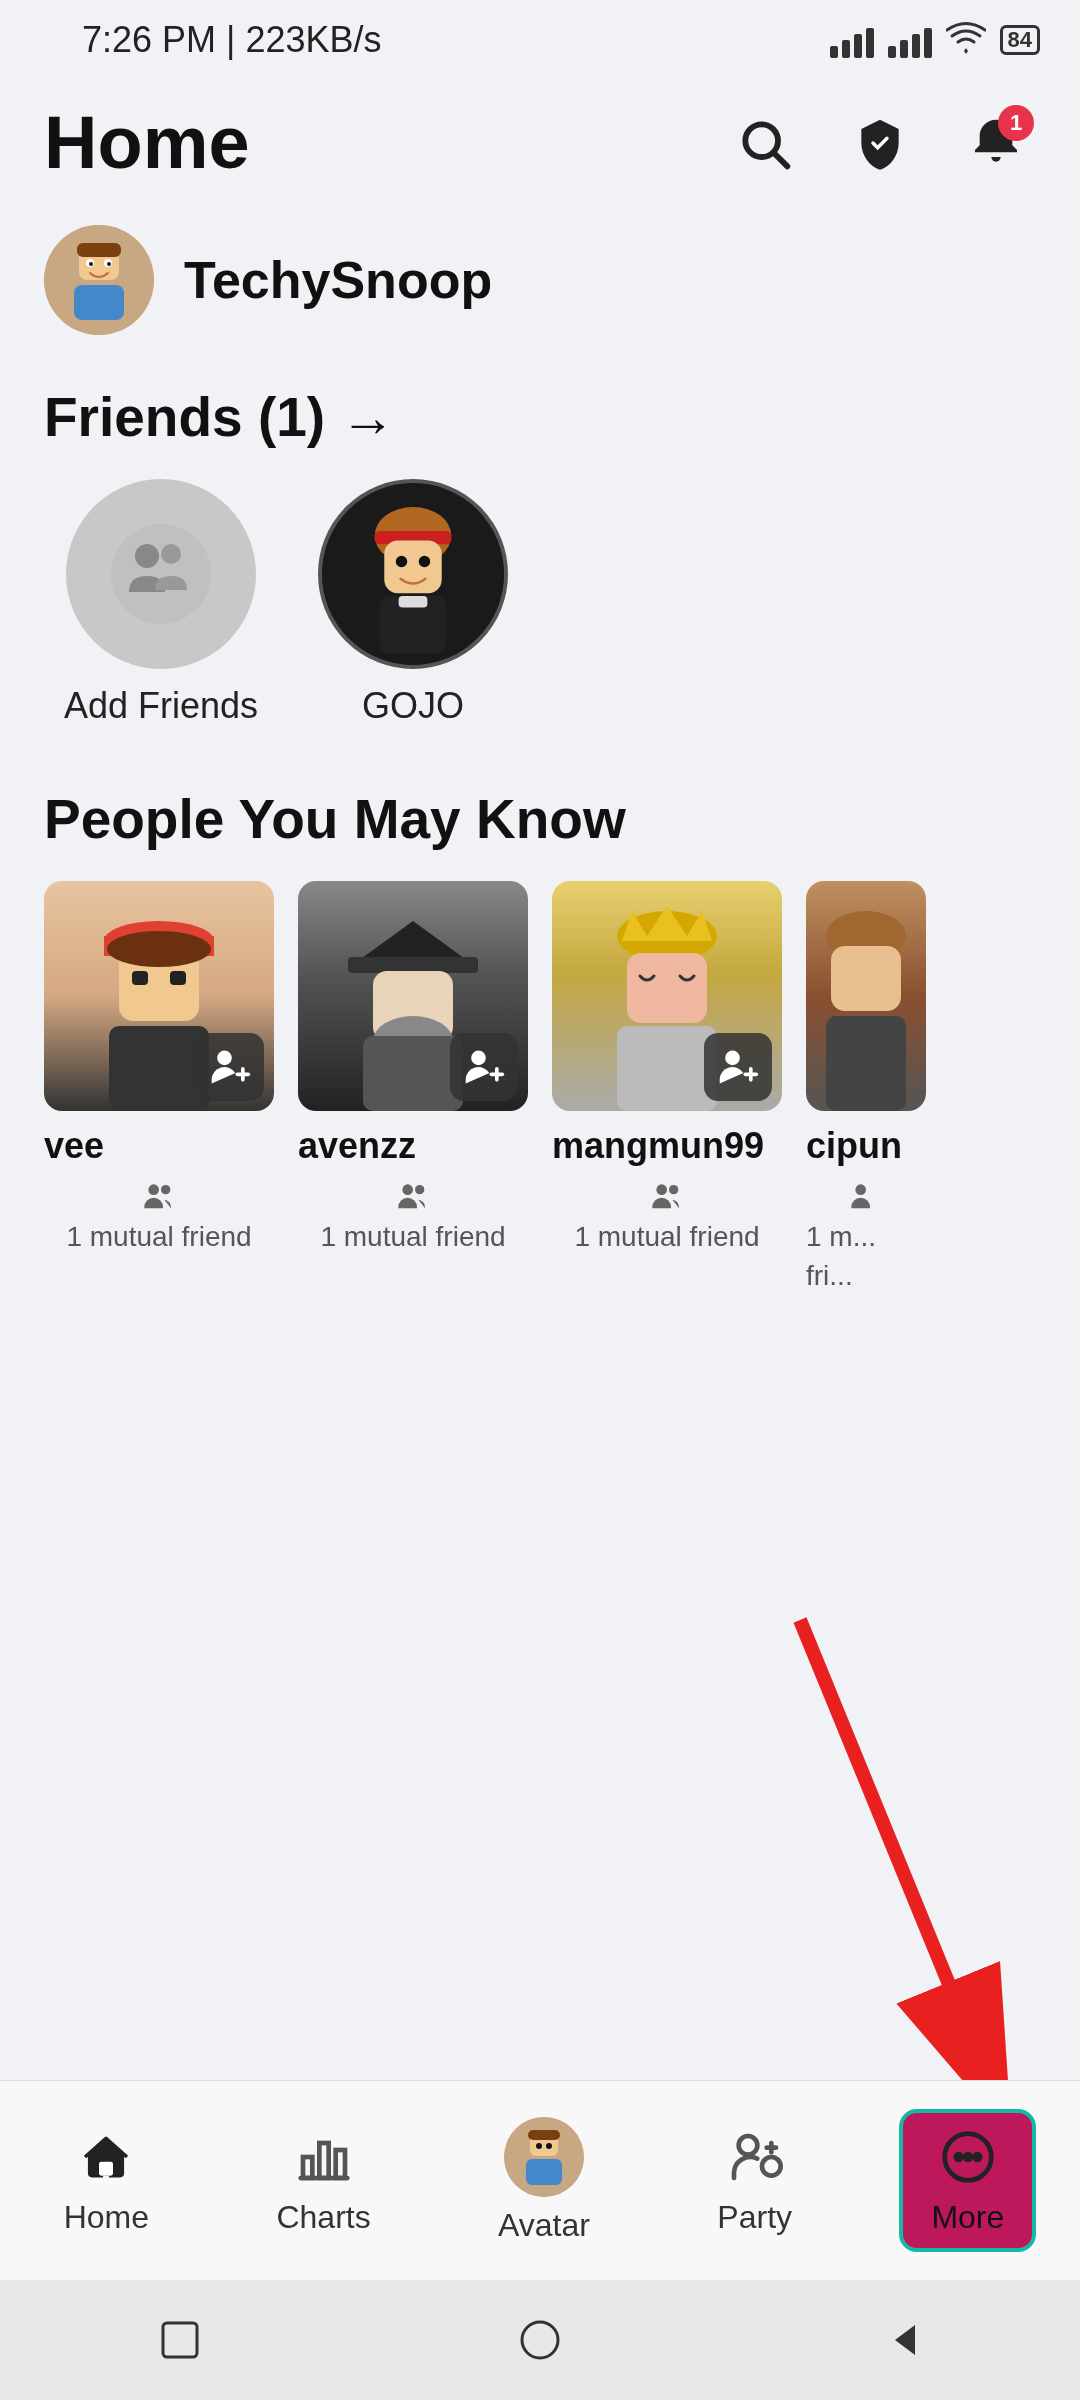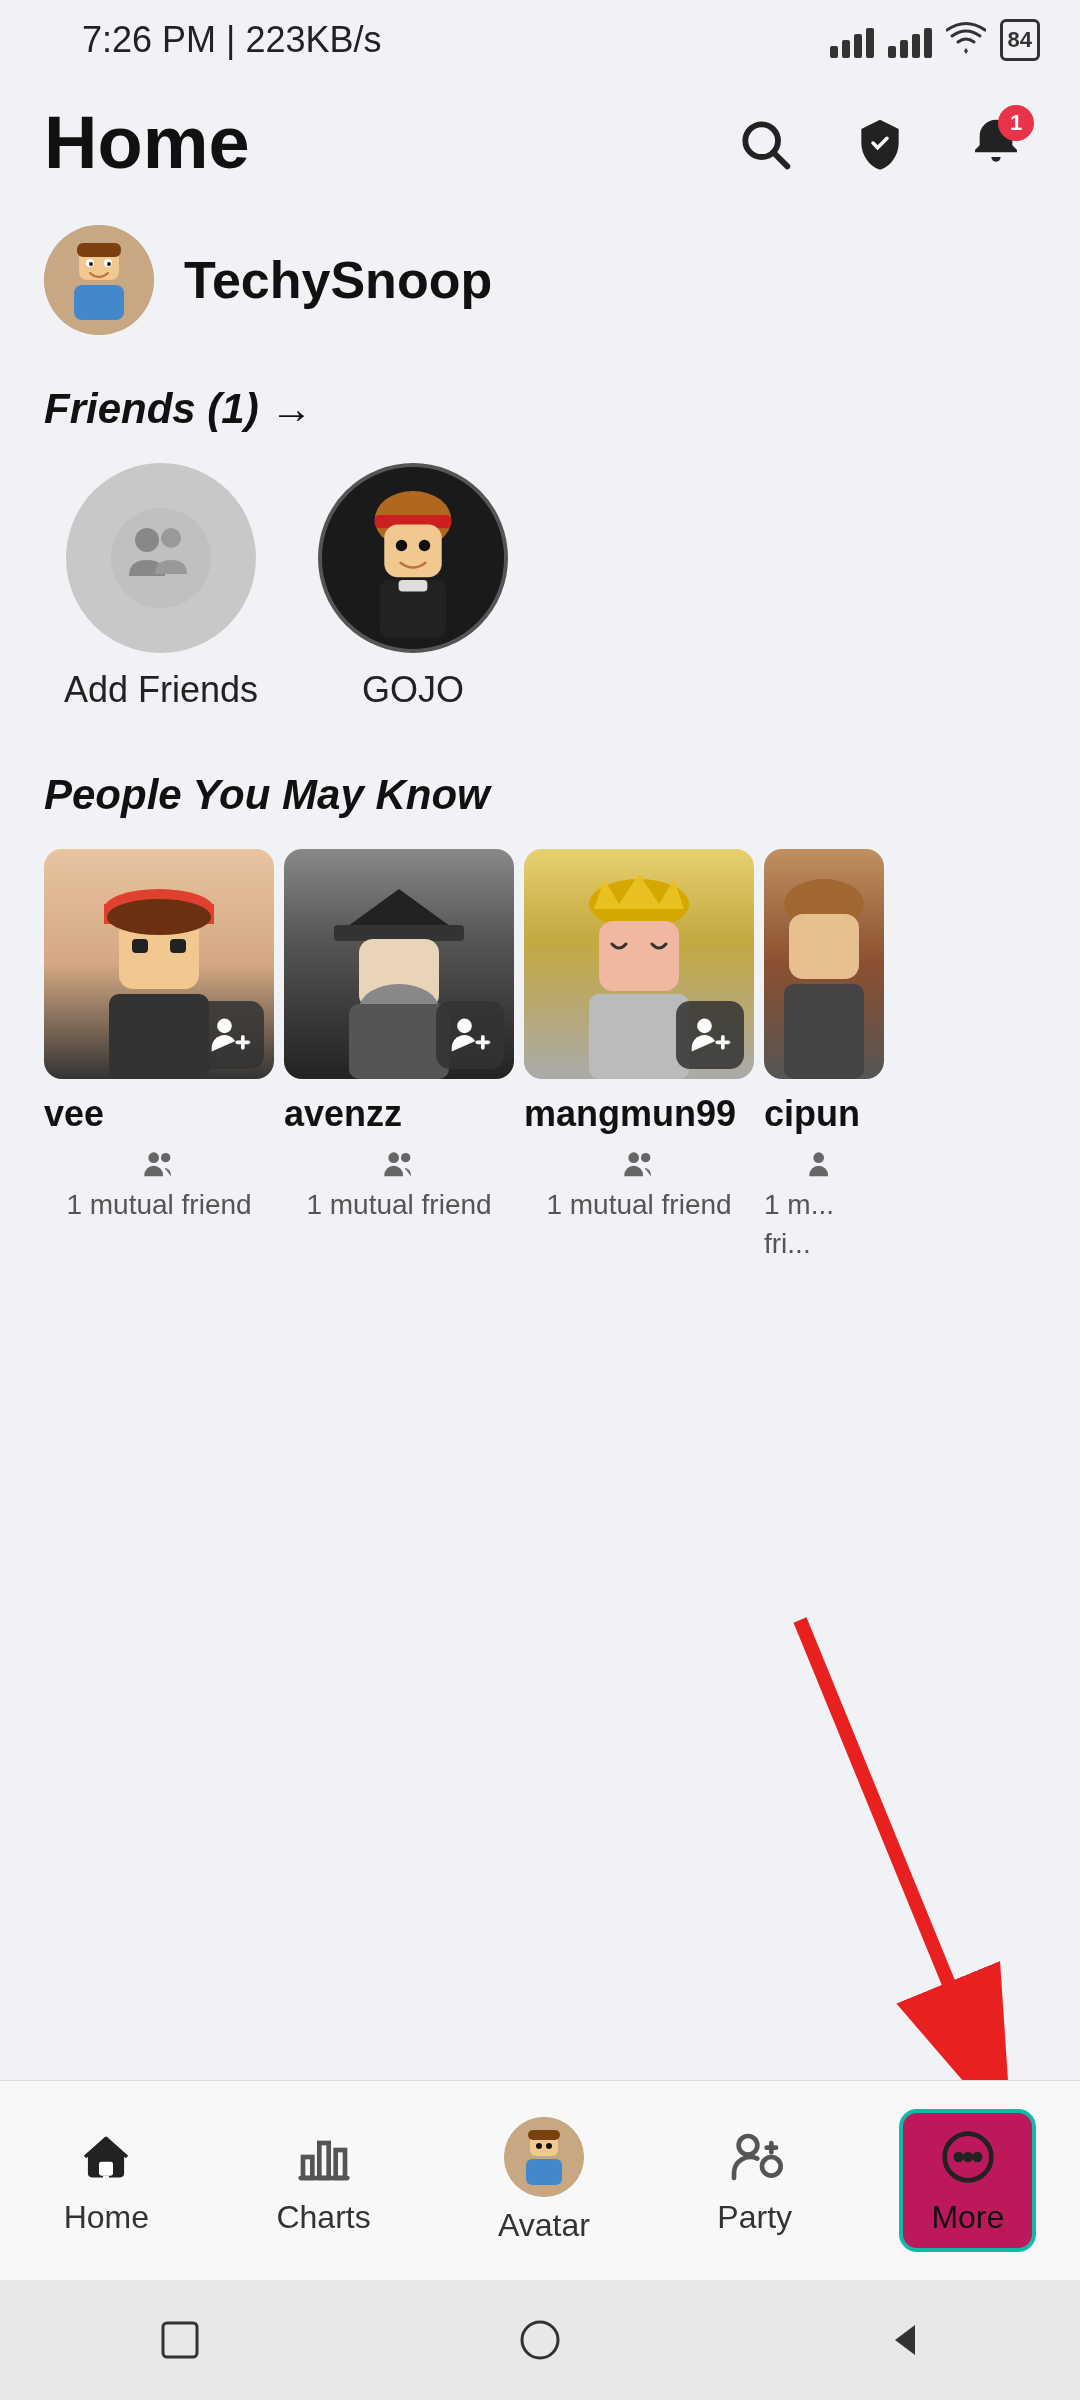--- a/index.html
+++ b/index.html
@@ -49,21 +49,21 @@
     .wifi-icon {
       font-size: 34px;
       color: #333;
     }
     .battery-box {
       display: flex;
       align-items: center;
       border: 3px solid #333;
       border-radius: 6px;
       padding: 3px 5px;
-      height: 42px;
+      height: 30px;
       font-size: 22px;
       font-weight: bold;
       color: #333;
       position: relative;
     }
 
     
     .header {
       padding: 20px 44px 20px 44px;
       display: flex;
@@ -137,25 +137,24 @@
       justify-content: center;
     }
     .user-name {
       font-size: 52px;
       font-weight: 700;
       color: #111;
     }
 
     
     .section-title {
-      font-size: 42px;
+      font-size: 55px;
       font-weight: 700;
       color: #111;
       margin-bottom: 30px;
-      font-style: italic;
     }
     .friends-list {
       display: flex;
       gap: 40px;
       margin-bottom: 60px;
     }
     .friend-item {
       display: flex;
       flex-direction: column;
       align-items: center;
@@ -175,21 +174,21 @@
     .friend-name {
       font-size: 36px;
       font-weight: 500;
       color: #222;
       text-align: center;
     }
 
     
     .people-grid {
       display: flex;
-      gap: 10px;
+      gap: 24px;
       overflow: hidden;
     }
     .person-card {
       width: 230px;
       flex-shrink: 0;
       display: flex;
       flex-direction: column;
       gap: 14px;
     }
     .person-img {

